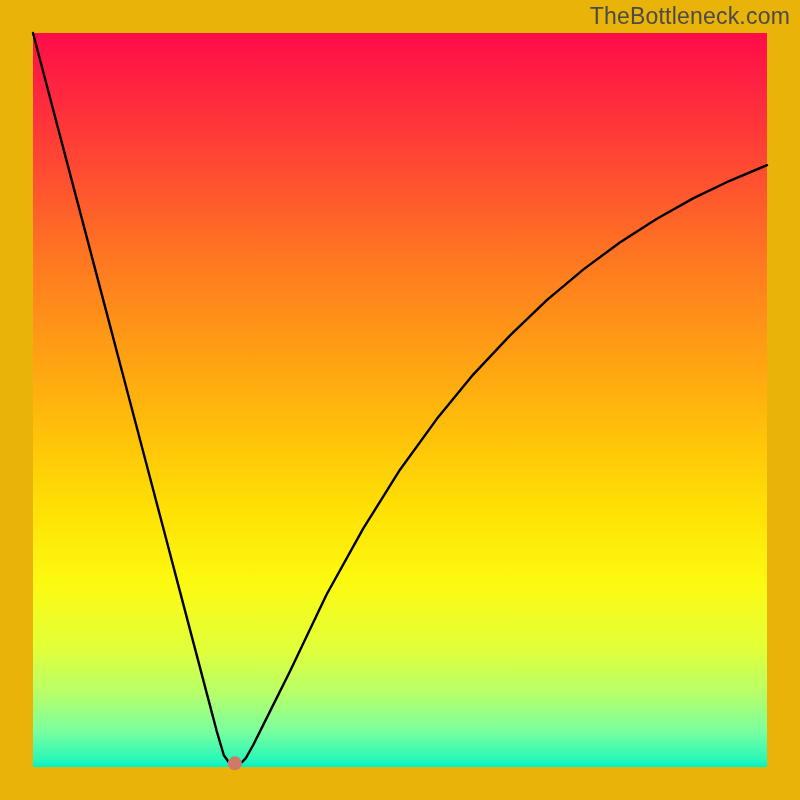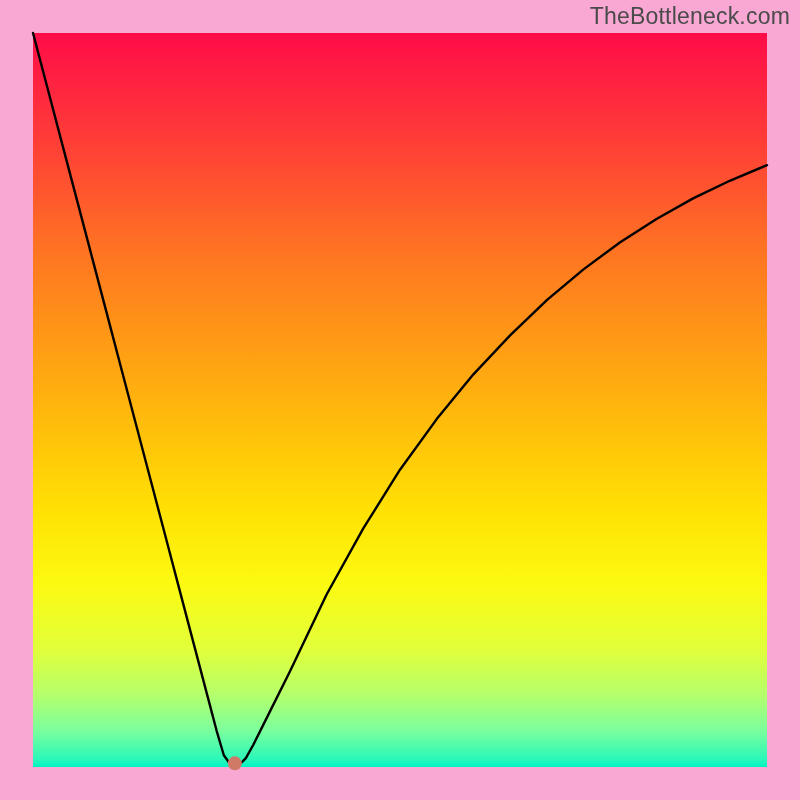--- a/index.html
+++ b/index.html
@@ -8,21 +8,21 @@
     width: 800px;
     height: 800px;
     background: #000;
     font-family: Arial, Helvetica, sans-serif;
     overflow: hidden;
   }
   .frame {
     position: relative;
     width: 800px;
     height: 800px;
-    background: #f9a8d4;
+    background: #eab308;
   }
   .plot-area {
     position: absolute;
     left: 33px;
     top: 33px;
     width: 734px;
     height: 734px;
     
     background: linear-gradient(to bottom,
       #ff0c48 0%,

